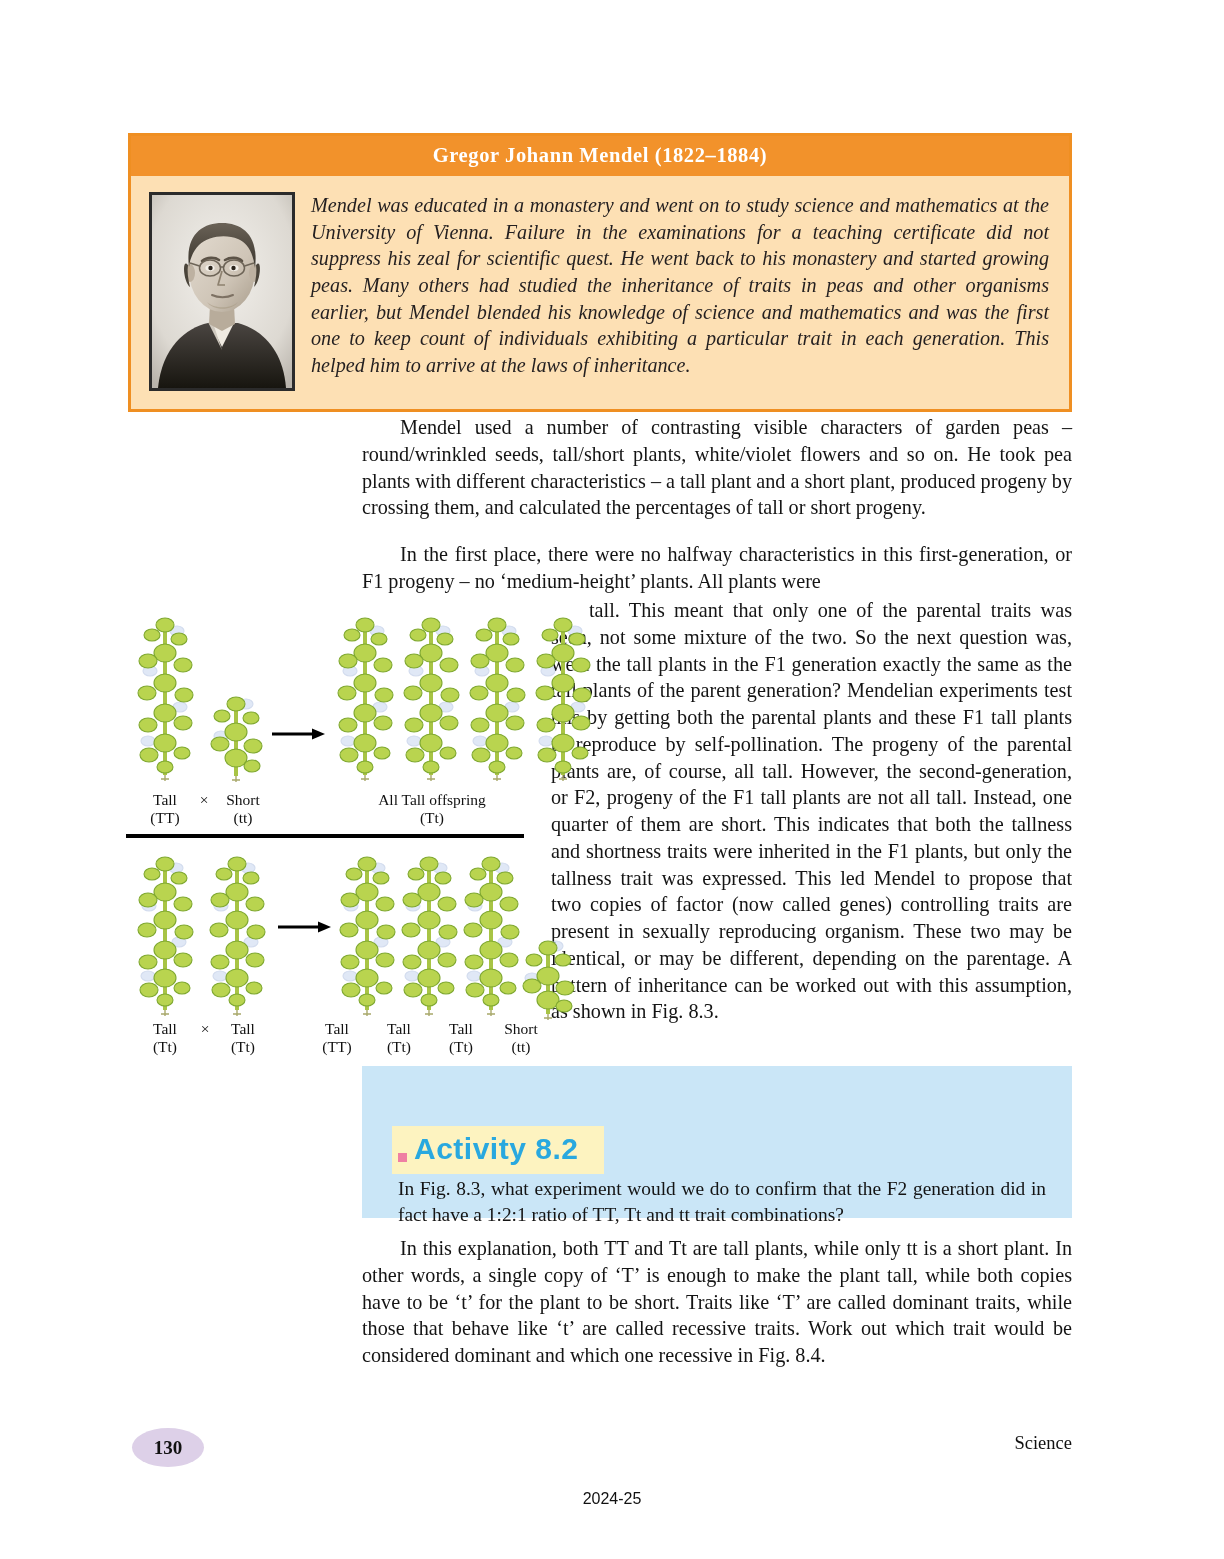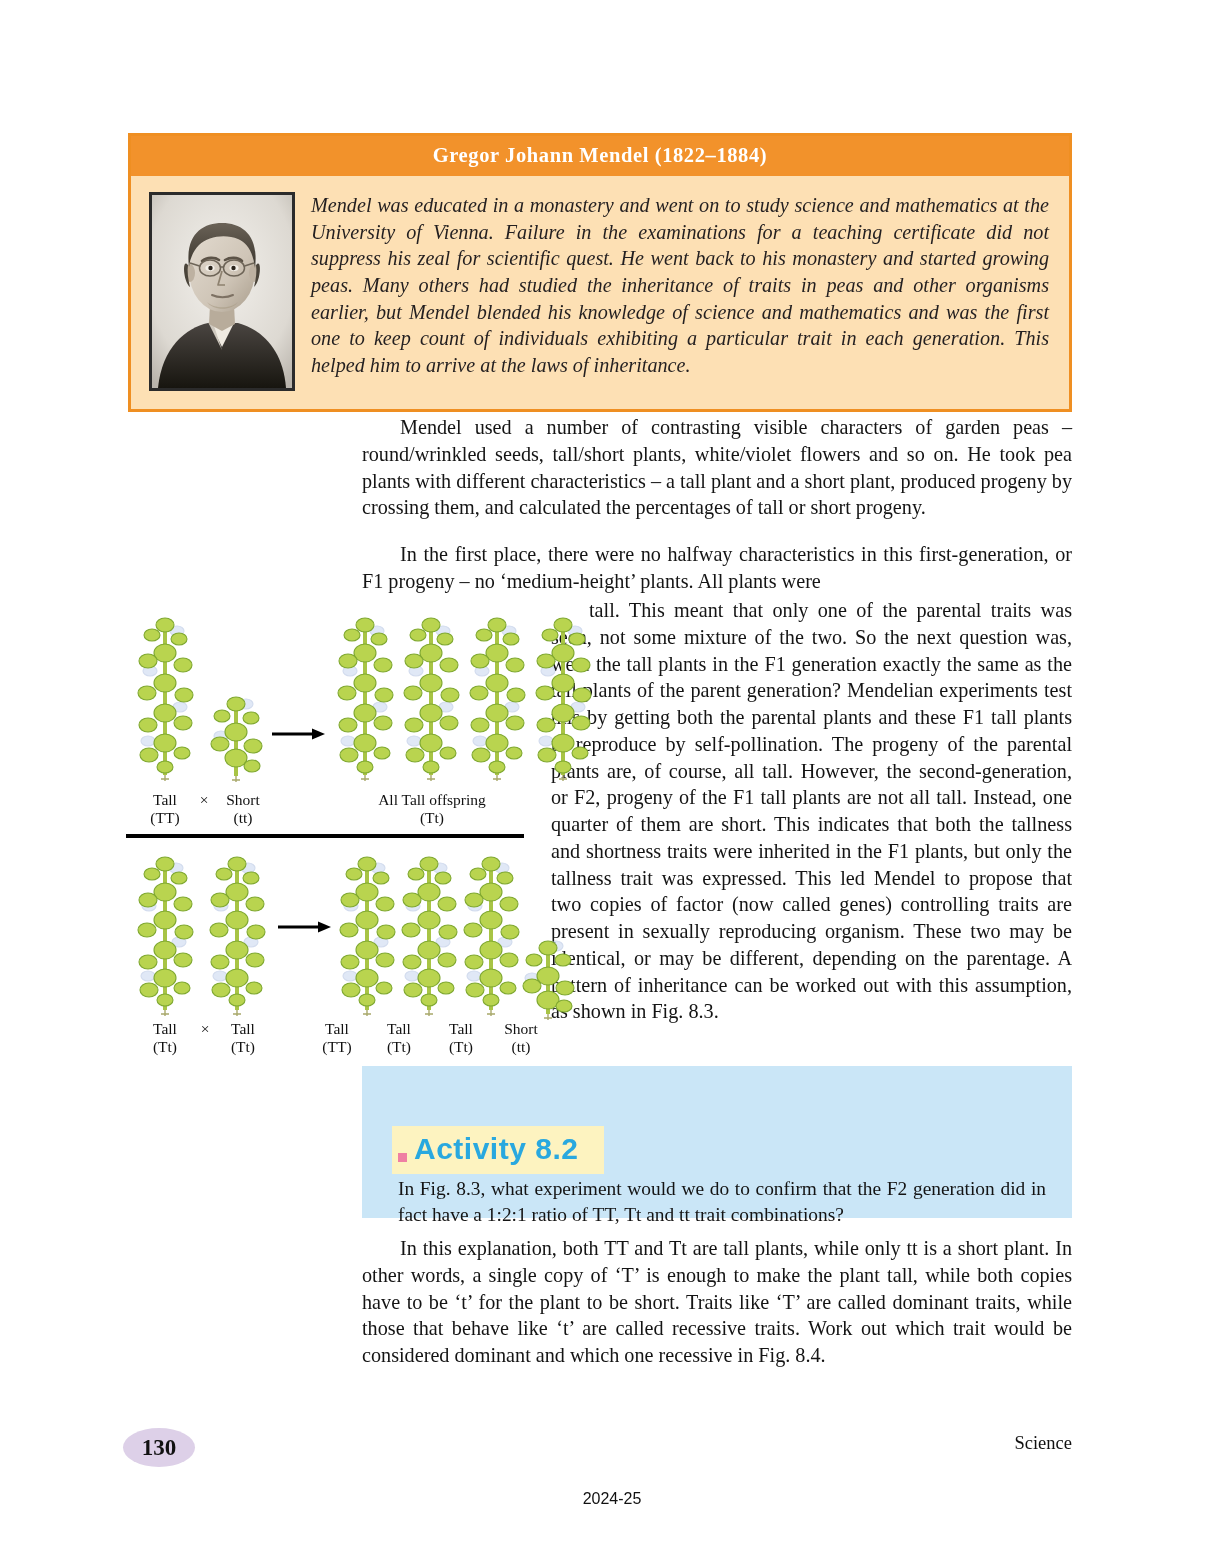--- a/index.html
+++ b/index.html
@@ -168,32 +168,32 @@
   .activity-text {
     font-size: 19.4px;
     line-height: 1.33;
     text-align: justify;
     color: #141414;
   }
 
   
   .page-num {
     position: absolute;
-    left: 123px;
+    left: 132px;
     top: 1428px;
     width: 72px;
     height: 39px;
     border-radius: 50%;
     background: #ddd0e8;
     display: flex;
     align-items: center;
     justify-content: center;
     font-family: "Liberation Serif", "DejaVu Serif", serif;
     font-weight: bold;
-    font-size: 23px;
+    font-size: 19px;
     color: #111;
   }
   .footer-subject {
     position: absolute;
     right: 152px;
     top: 1433px;
     font-size: 18.5px;
     color: #111;
   }
   .footer-year {

